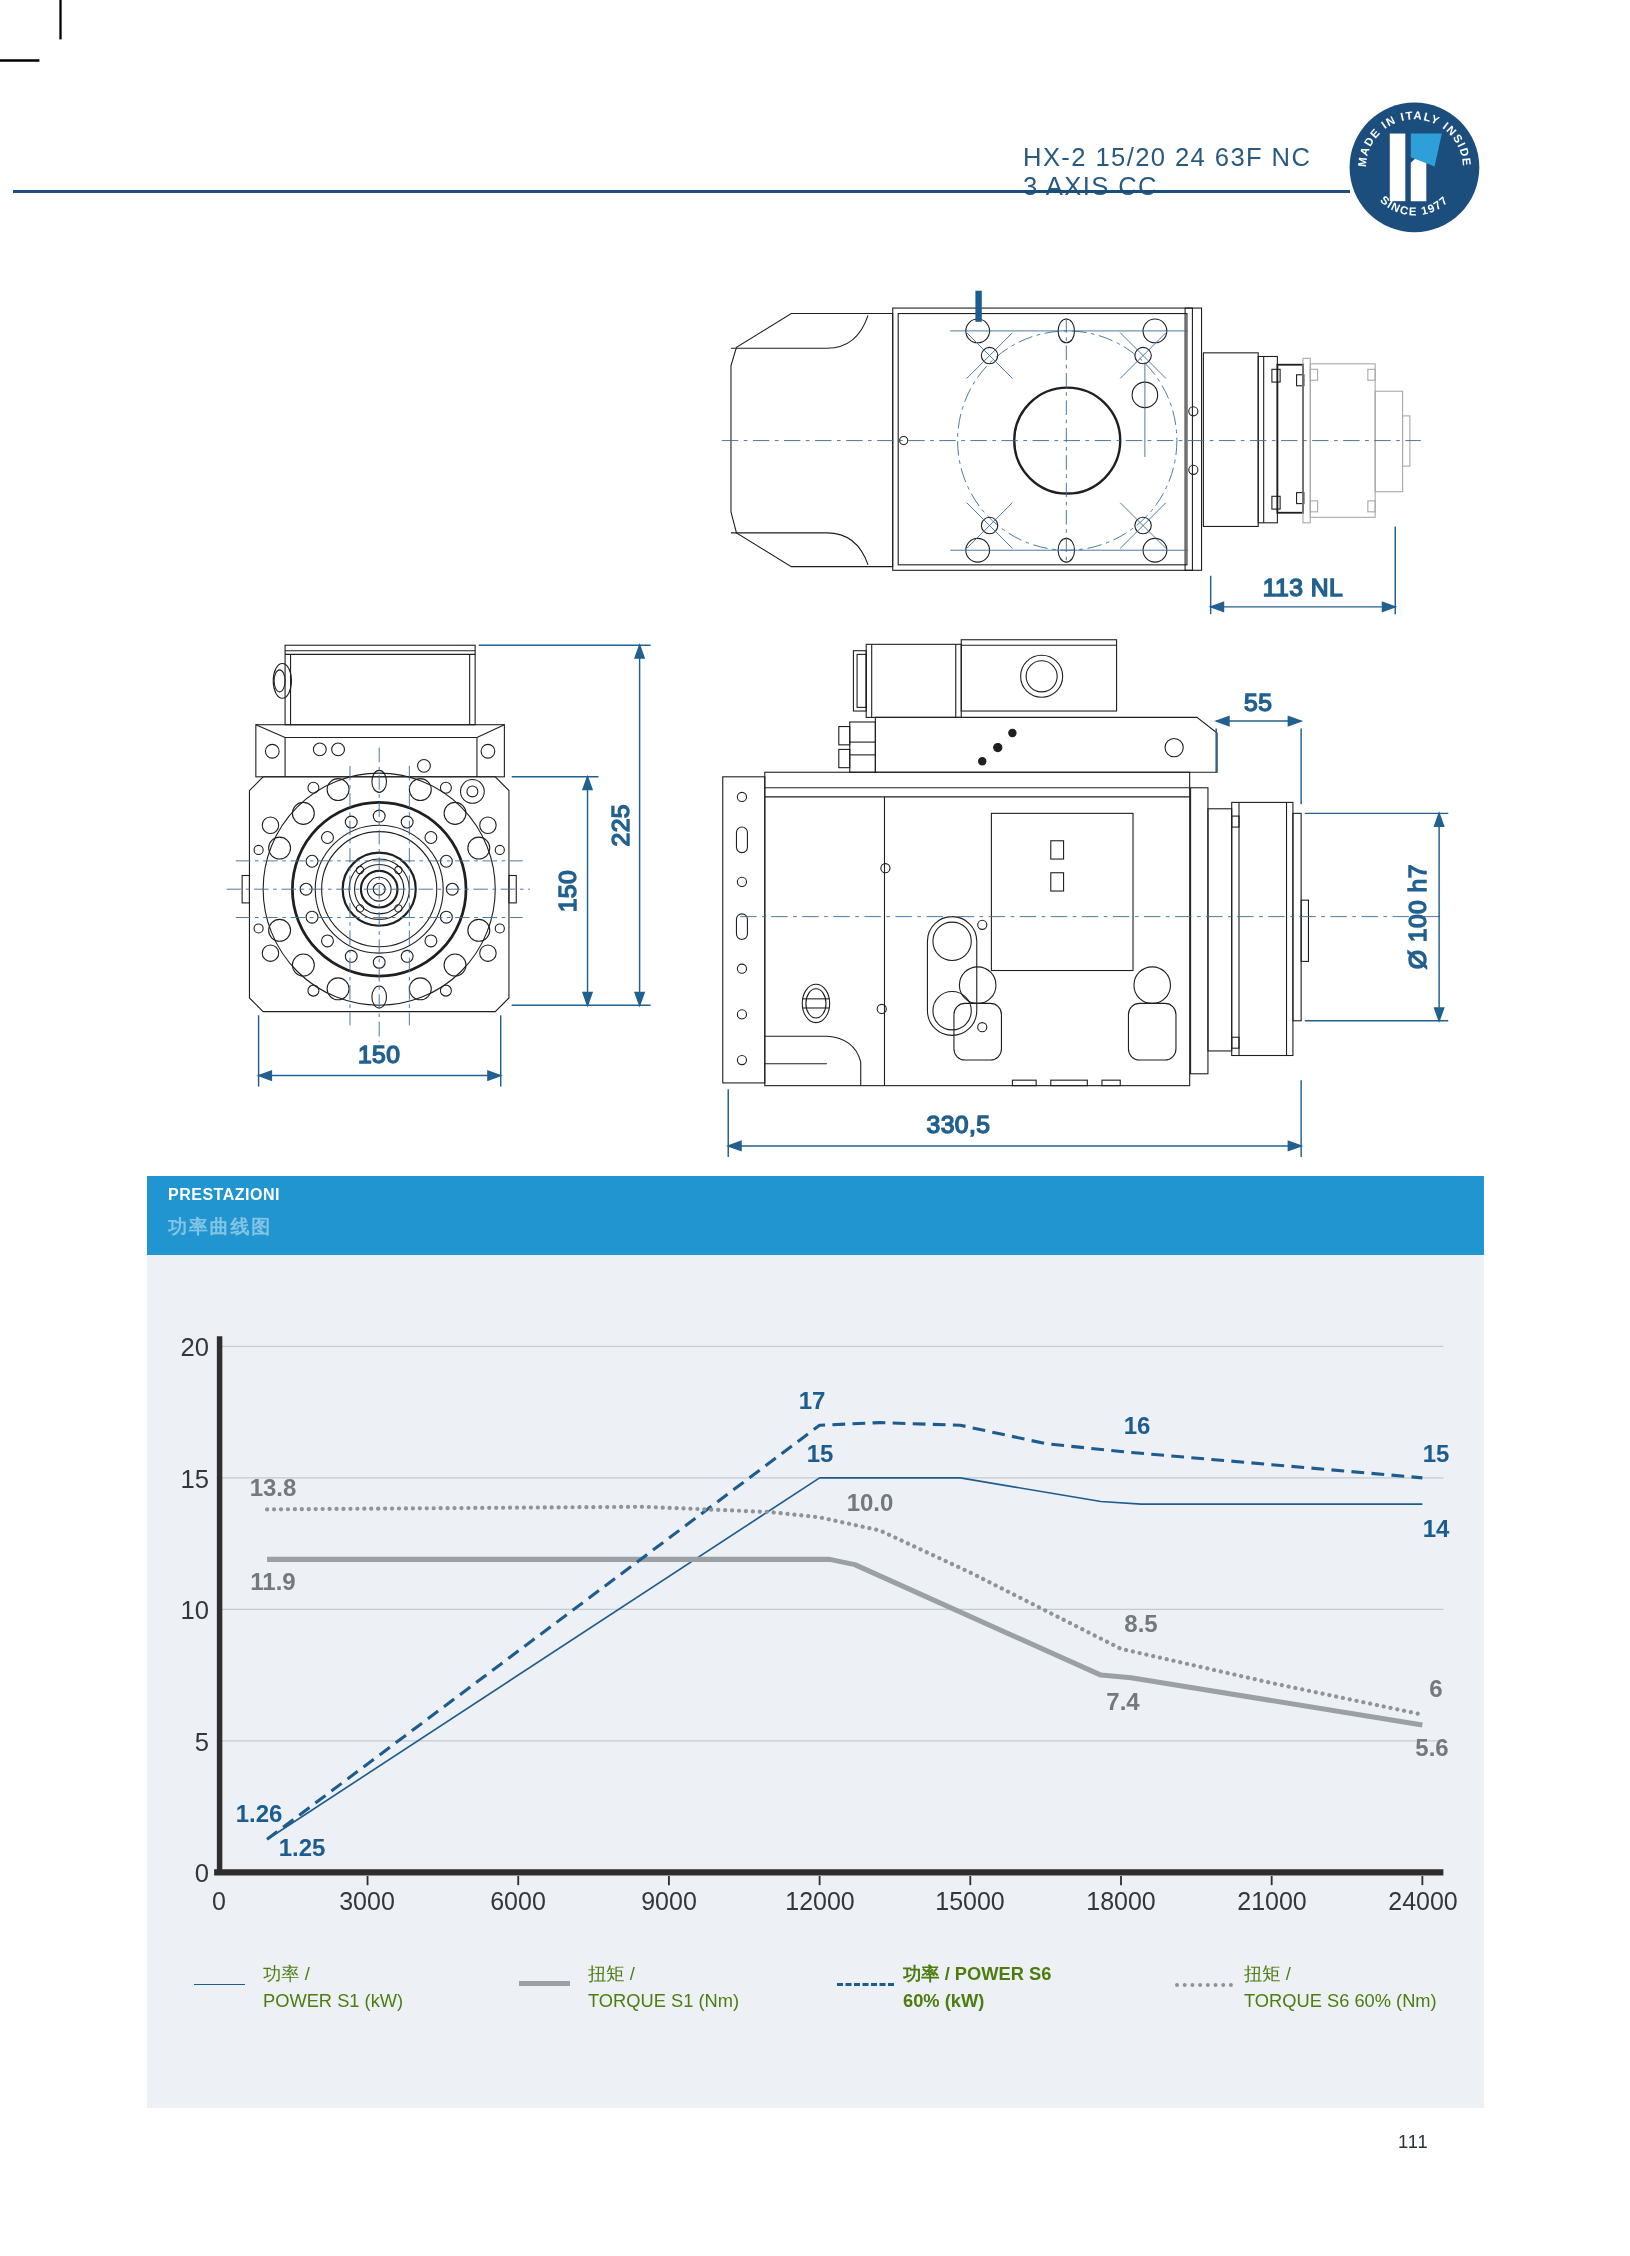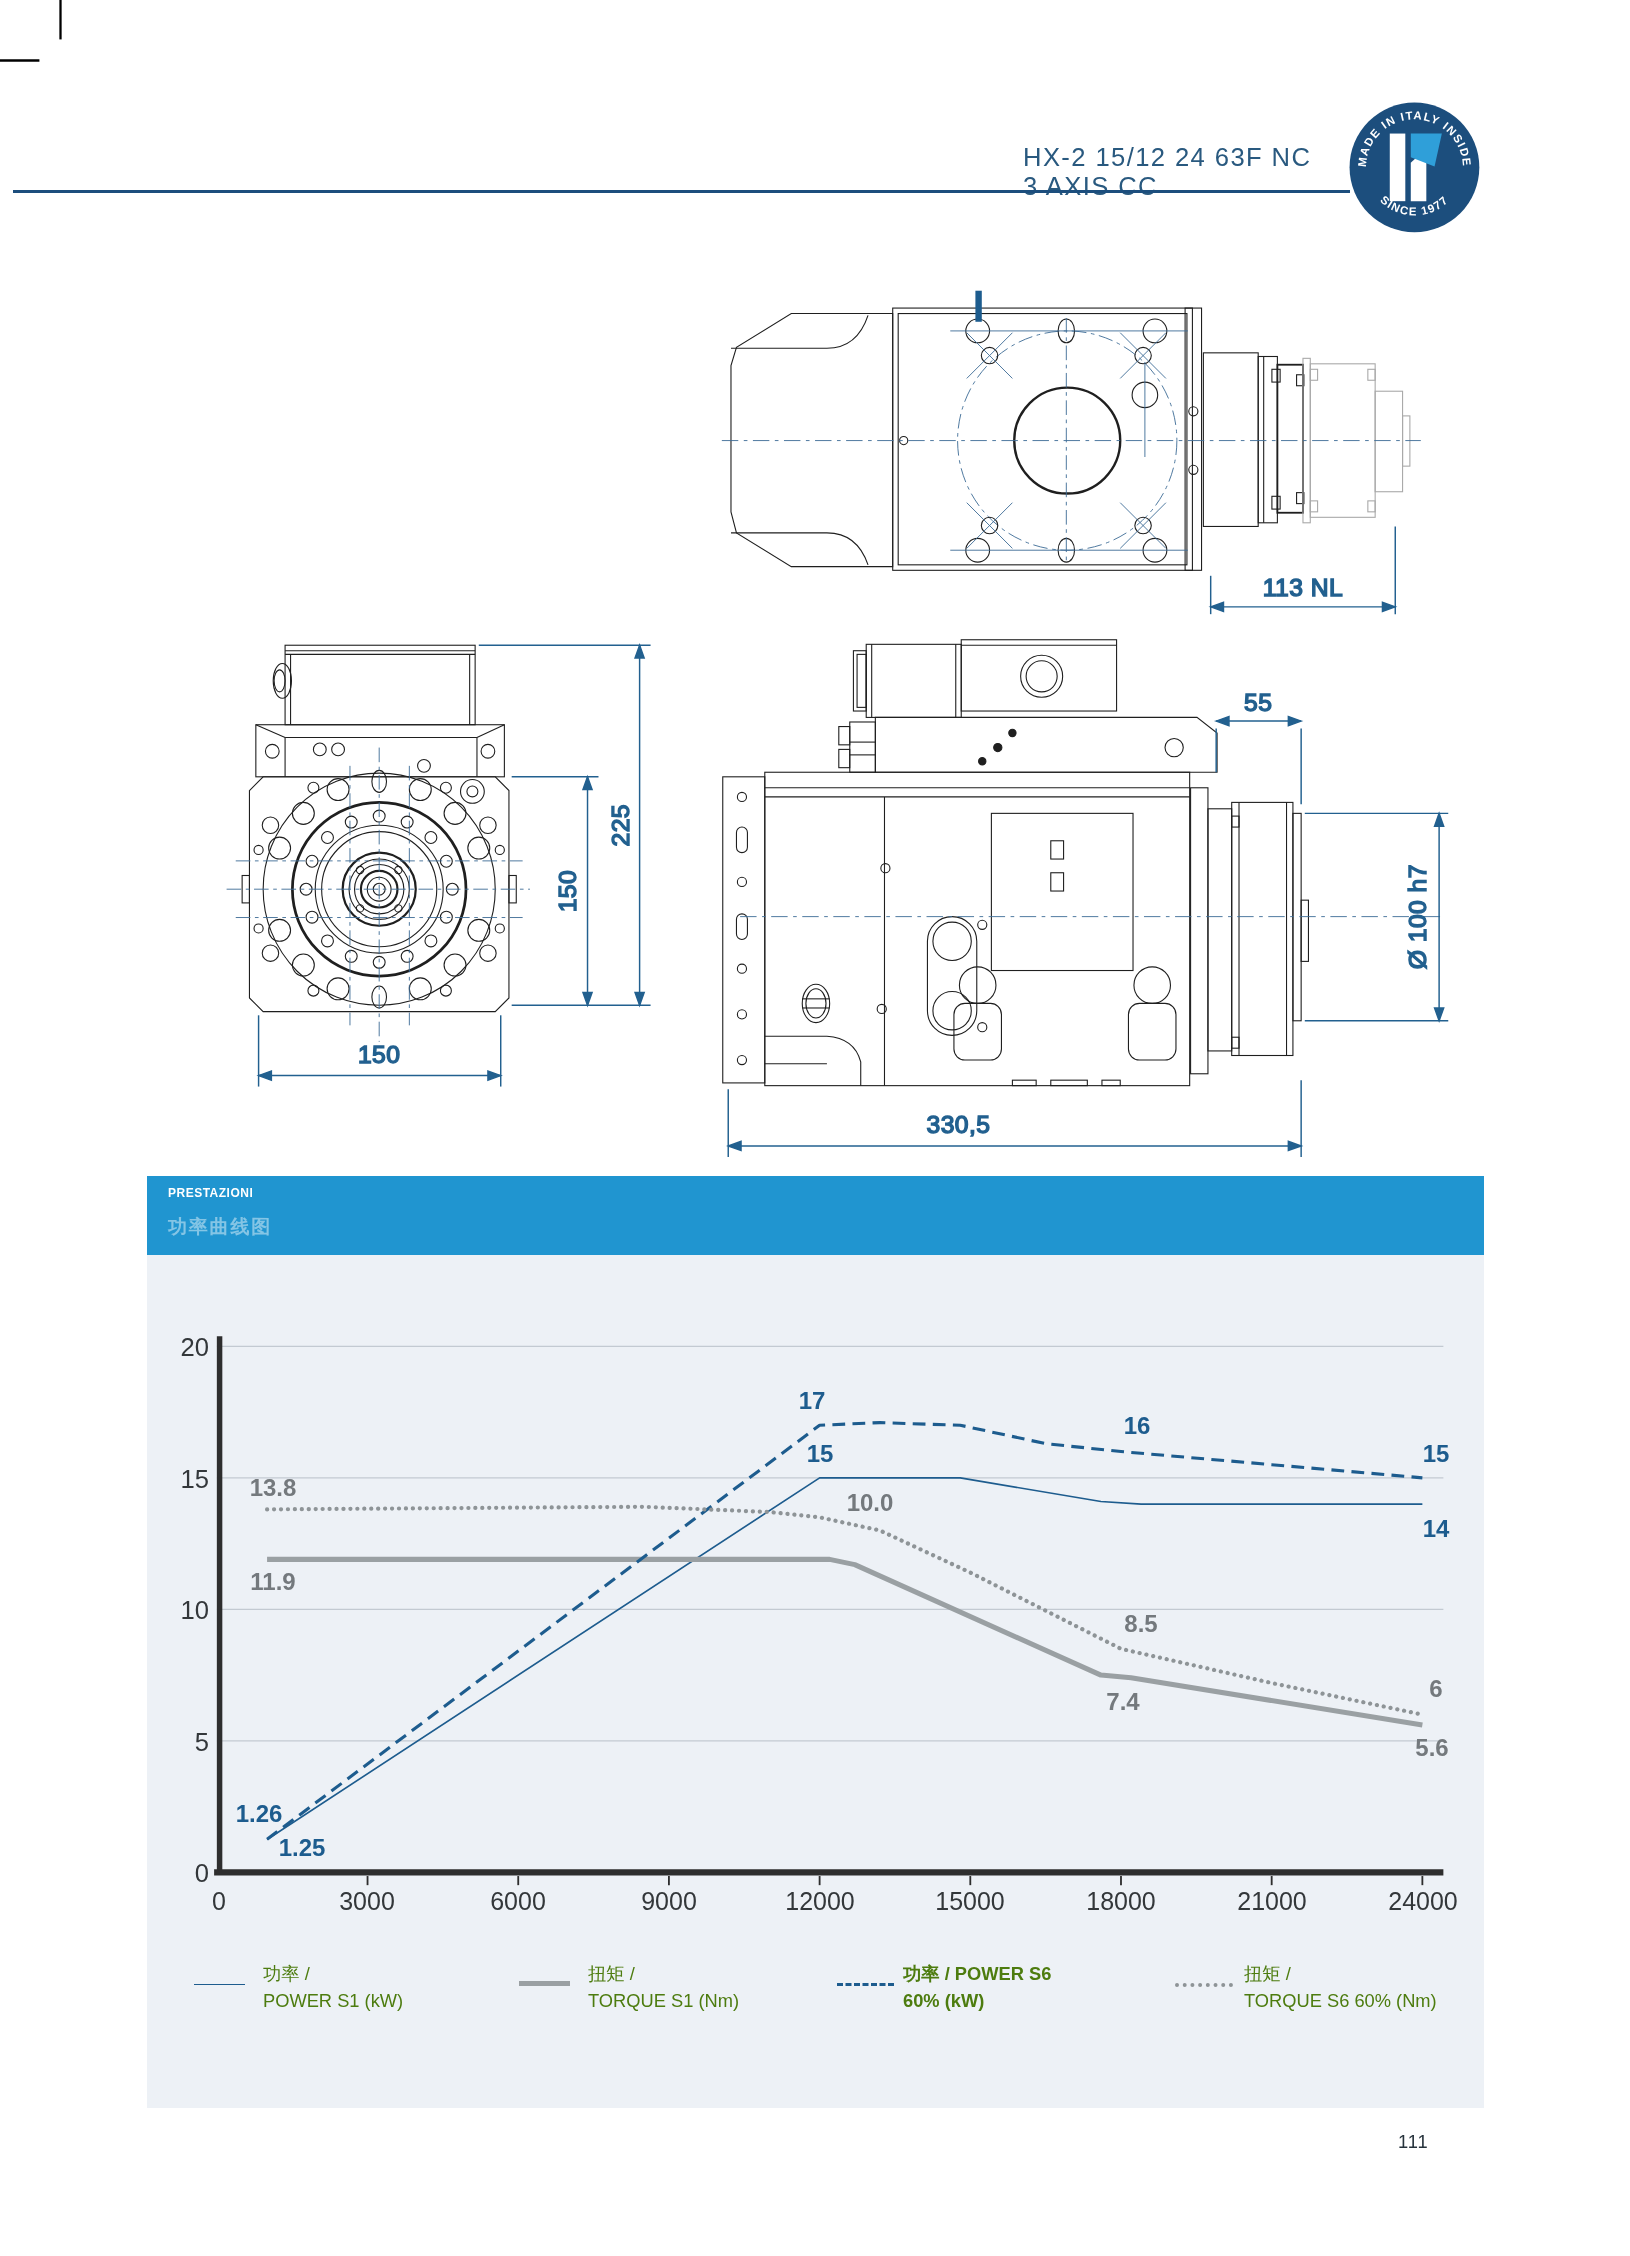--- a/index.html
+++ b/index.html
@@ -5,21 +5,21 @@
   html,body{margin:0;padding:0;background:#888;}
   .page{position:relative;width:1631px;height:2257px;background:#ffffff;overflow:hidden;
         font-family:"Liberation Sans",sans-serif;}
   .abs{position:absolute;}
   .ctr{transform:translate(-50%,-50%);white-space:nowrap;}
   
   .doc-title{font-size:25.6px;font-weight:400;letter-spacing:1.4px;color:#29597f;transform:translateX(-100%);}
   .header-rule{background:#1c4e7d;}
   
   .band{background:#2095d0;}
-  .band-title{color:#fff;font-size:12px;font-weight:700;letter-spacing:0.5px;}
+  .band-title{color:#fff;font-size:16px;font-weight:700;letter-spacing:0.5px;}
   .band-sub{color:rgba(255,255,255,.45);font-size:19px;font-weight:700;letter-spacing:1.8px;}
   .panel{background:#edf1f6;}
   .ytick{font-size:25.6px;color:#33373a;text-align:right;width:55px;}
   .xtick{font-size:25px;color:#33373a;}
   .vlab-b{font-size:24px;font-weight:600;color:#1d5c8e;}
   .vlab-g{font-size:24px;font-weight:600;color:#74797d;}
   .leg-line1,.leg-line2{font-size:18.3px;color:#4d7c0f;line-height:26.5px;white-space:nowrap;}
   .sw{height:0;}
   .sw-power_s1{width:51px;border-top:1.8px solid #1d5c8e;}
   .sw-torque_s1{width:51px;border-top:5.5px solid #9aa0a3;}
@@ -36,21 +36,21 @@
 </head>
 <body>
 
 <div class="page">
 
   <svg class="abs" style="left:0;top:0;" width="110" height="110" viewBox="0 0 120 120">
     <line x1="66" y1="0" x2="66" y2="43" stroke="#000" stroke-width="2.5"></line>
     <line x1="0" y1="66" x2="43" y2="66" stroke="#000" stroke-width="2.5"></line>
   </svg>
 
-  <div class="abs doc-title" style="left:1327px;top:143px;">HX-2 15/12 24 63F NC 3 AXIS CC</div>
+  <div class="abs doc-title" style="left:1327px;top:143px;">HX-2 15/20 24 63F NC 3 AXIS CC</div>
   <div class="abs header-rule" style="left:12.8px;top:190px;width:1337px;height:3.2px;"></div>
 
   <svg class="abs" style="left:0;top:0;" width="1631" height="1179" viewBox="0 0 1785 1290">
     <defs>
       <path id="arcTop" d="M1498,201 A53,53 0 1 1 1598,201" fill="none"></path>
       <path id="arcBot" d="M1502,209 A53,53 0 0 0 1594,209" fill="none"></path>
     </defs>
 
     <g>
       <circle cx="1548" cy="183" r="71" fill="#1c4e7d"></circle>

